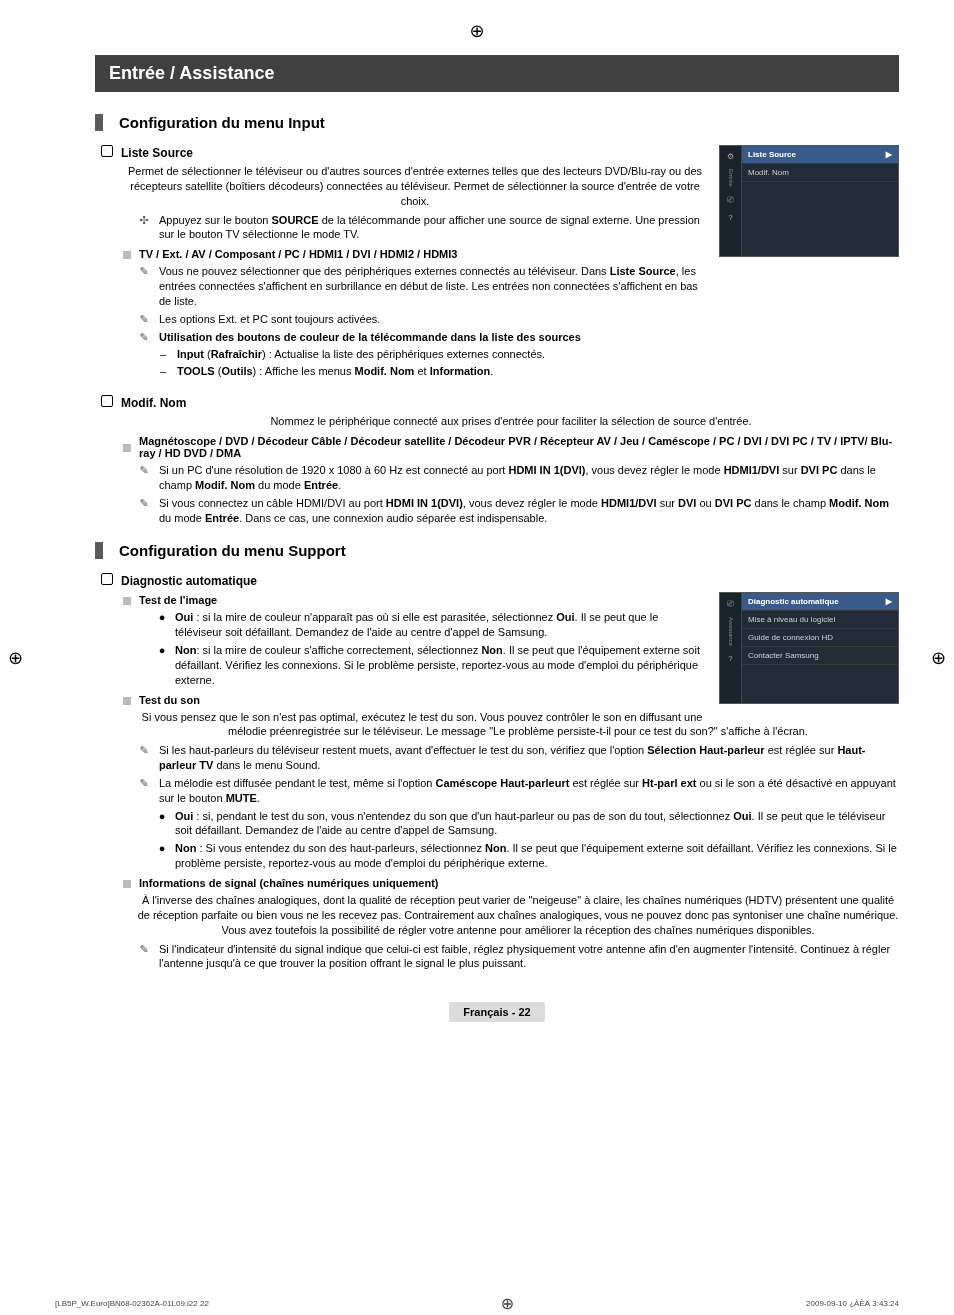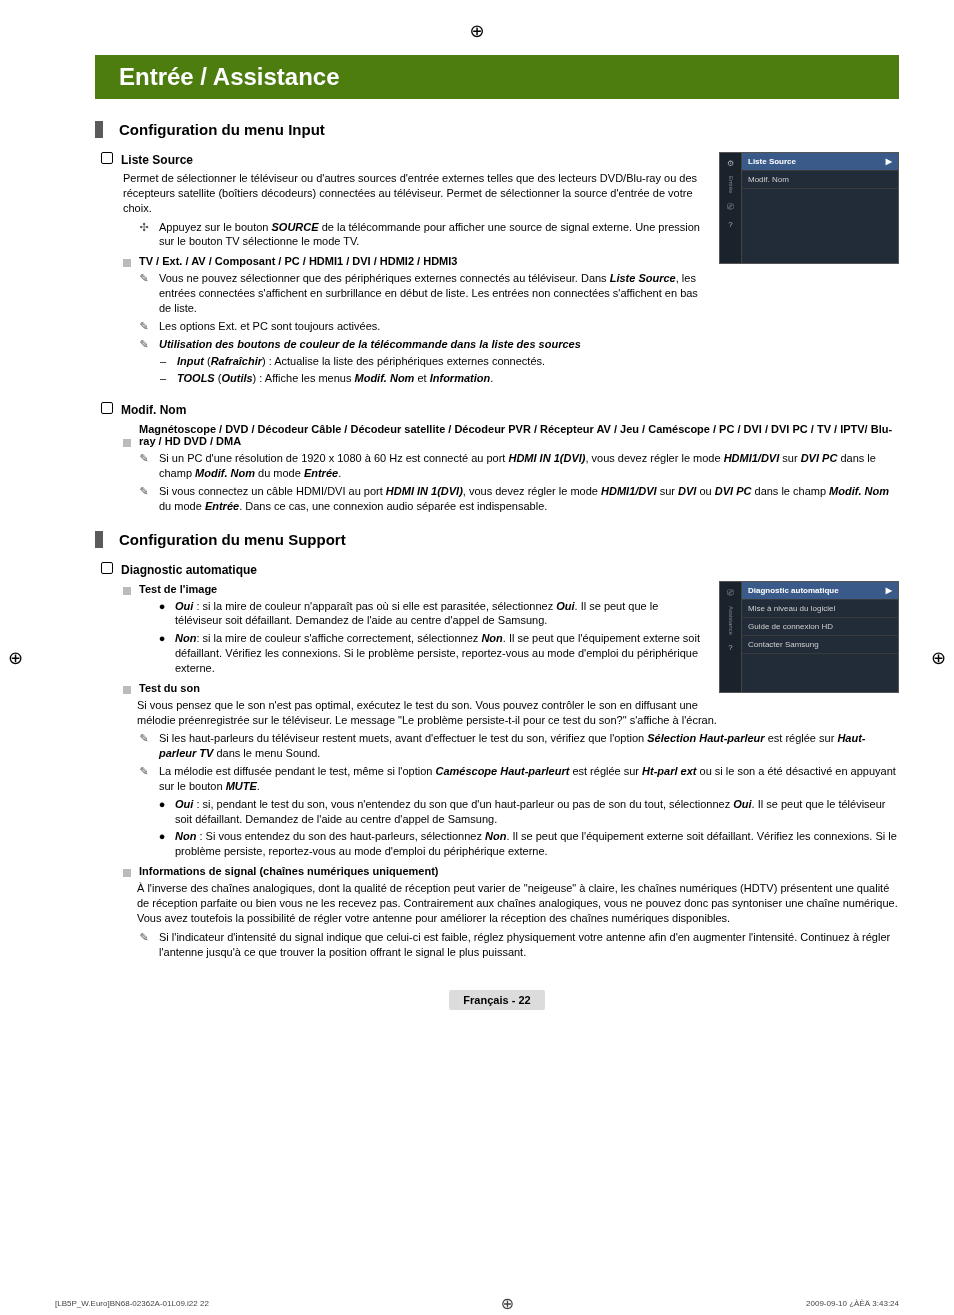--- a/index.html
+++ b/index.html
@@ -2,50 +2,50 @@
 <html><head>
 <meta charset="utf-8">
 <style>
   * { box-sizing: border-box; margin: 0; padding: 0; }
   body { font-family: Arial, Helvetica, sans-serif; font-size: 11px; color: #000; background: #fff; width: 954px; margin: 0 auto; position: relative; }
   .reg-mark { position: absolute; font-size: 18px; color: #000; }
   .reg-top { top: 20px; left: 50%; transform: translateX(-50%); }
   .reg-left { top: 50%; left: 8px; transform: translateY(-50%); }
   .reg-right { top: 50%; right: 8px; transform: translateY(-50%); }
   .page { padding: 55px 55px 40px 95px; min-height: 1315px; position: relative; }
-  .banner { background: #4d7c0f; color: #fff; font-size: 24px; font-weight: bold; padding: 8px 24px; margin-bottom: 22px; }
+  .banner { background: #404040; color: #fff; font-size: 18px; font-weight: bold; padding: 8px 14px; margin-bottom: 22px; }
   .section-title { font-size: 15px; font-weight: bold; color: #000; border-left: 8px solid #5a5a5a; padding-left: 16px; margin: 14px 0 14px 0; }
   .sub-block { margin-left: 6px; margin-bottom: 14px; overflow: hidden; }
   .q-row { display: flex; align-items: baseline; gap: 8px; margin-bottom: 4px; }
   .q-box { display: inline-block; width: 12px; height: 12px; border: 1.5px solid #000; border-radius: 2px; position: relative; }
   .q-title { font-weight: bold; font-size: 12px; }
-  .para { margin: 4px 0 4px 22px; line-height: 1.35; }
+  .para { margin: 4px 0 4px 22px; line-height: 1.35; text-align: center; }
   .icon-row { display: flex; gap: 8px; margin: 3px 0 3px 36px; line-height: 1.35; }
   .icon-row .glyph { flex: 0 0 14px; text-align: center; font-size: 11px; color: #555; }
   .icon-row .txt { flex: 1; }
-  .sq-heading { display: flex; gap: 8px; margin: 6px 0 4px 22px; font-weight: bold; font-size: 11px; align-items: flex-end; }
+  .sq-heading { display: flex; gap: 8px; margin: 6px 0 4px 22px; font-weight: bold; font-size: 11px; align-items: center; }
   .sq-heading .sq { flex: 0 0 8px; height: 8px; background: #bbb; margin-top: 2px; }
   .dash-row { display: flex; gap: 8px; margin: 2px 0 2px 56px; line-height: 1.35; }
   .dash-row .dash { flex: 0 0 12px; text-align: center; }
   .dot-row { display: flex; gap: 8px; margin: 3px 0 3px 56px; line-height: 1.35; }
   .dot-row .dot { flex: 0 0 10px; text-align: center; }
   .osd { float: right; width: 180px; background: #222c38; border: 1px solid #555; color: #cfcfcf; font-size: 8px; margin-left: 12px; margin-bottom: 8px; }
   .osd-body { display: flex; min-height: 110px; }
   .osd-side { width: 22px; background: #1a222c; border-right: 1px solid #444; display: flex; flex-direction: column; align-items: center; padding-top: 6px; gap: 8px; font-size: 8px; color: #aaa; }
   .osd-side .vlabel { writing-mode: vertical-rl; font-size: 6px; color: #888; }
   .osd-main { flex: 1; }
   .osd-row { padding: 4px 6px; border-bottom: 1px solid #3a3a3a; display: flex; justify-content: space-between; align-items: center; }
   .osd-row.hi { background: #3a5a8a; color: #fff; font-weight: bold; }
   .osd-row.hi .arrow { color: #fff; }
   .osd-row .arrow { font-size: 8px; }
   .footer-page { text-align: center; margin-top: 28px; }
   .footer-page span { display: inline-block; background: #dcdcdc; padding: 4px 14px; font-weight: bold; font-size: 11px; border-radius: 2px; }
   .print-footer { position: absolute; bottom: 2px; left: 55px; right: 55px; display: flex; justify-content: space-between; font-size: 8px; color: #444; align-items: center; }
   .print-footer .mid { font-size: 16px; }
-  b { font-weight: bold; font-style: italic; }
+  b { font-weight: bold; }
 </style>
 </head>
 <body>
 
 <span class="reg-mark reg-top">⊕</span>
 <span class="reg-mark reg-left">⊕</span>
 <span class="reg-mark reg-right">⊕</span>
 
 <div class="page">
 
@@ -108,20 +108,21 @@
         <span class="dash">–</span>
         <span><b>TOOLS</b><span> (</span><b>Outils</b><span>) : Affiche les menus </span><b>Modif. Nom</b><span> et </span><b>Information</b><span>.</span></span>
       </div>
   </div>
 
   <div class="sub-block">
     <div class="q-row">
         <span class="q-box"></span>
         <span class="q-title">Modif. Nom</span>
       </div>
+    <div class="para">Nommez le périphérique connecté aux prises d'entrée pour faciliter la sélection de source d'entrée.</div>
     <div class="sq-heading">
         <span class="sq"></span>
         <span>Magnétoscope / DVD / Décodeur Câble / Décodeur satellite / Décodeur PVR / Récepteur AV / Jeu / Caméscope / PC / DVI / DVI PC / TV / IPTV/ Blu-ray / HD DVD / DMA</span>
       </div>
     <div class="icon-row">
         <span class="glyph">✎</span>
         <span class="txt"><span>Si un PC d'une résolution de 1920 x 1080 à 60 Hz est connecté au port </span><b>HDMI IN 1(DVI)</b><span>, vous devez régler le mode </span><b>HDMI1/DVI</b><span> sur </span><b>DVI PC</b><span> dans le champ </span><b>Modif. Nom</b><span> du mode </span><b>Entrée</b><span>.</span></span>
       </div>
     <div class="icon-row">
         <span class="glyph">✎</span>

